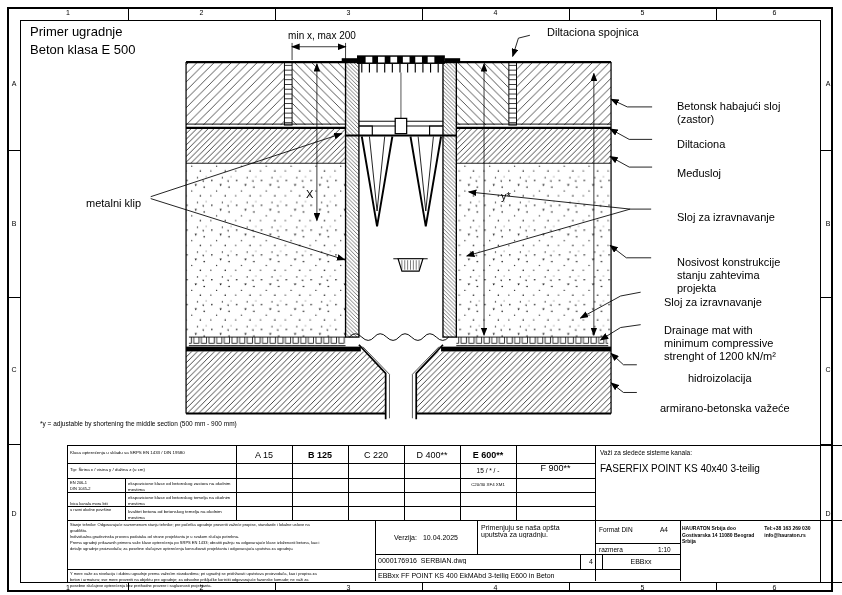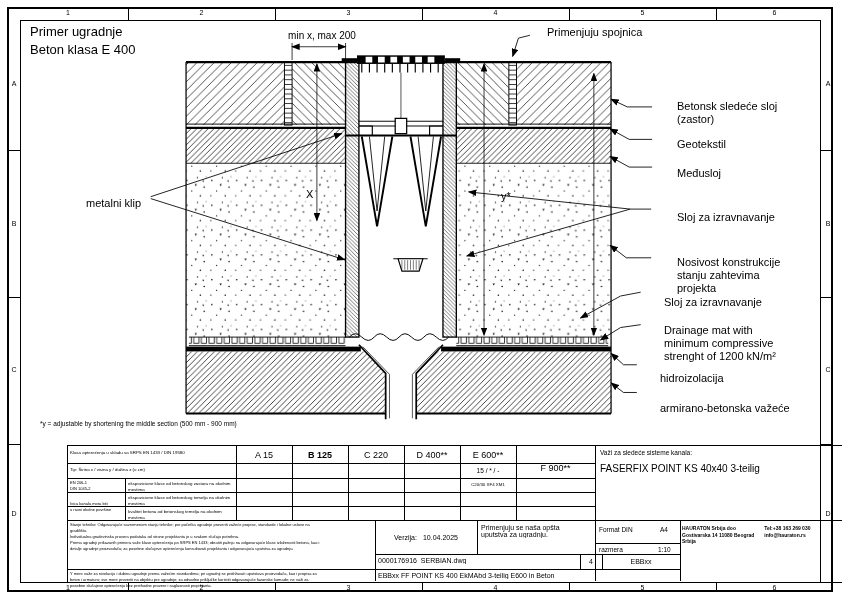--- a/index.html
+++ b/index.html
@@ -223,39 +223,39 @@
     <path d="M661,305 L640,309 L598,332" marker-end="url(#arrE)"></path>
     <path d="M661,339 L640,342 L619,355" marker-end="url(#arrE)"></path>
     <path d="M657,381 L643,381 L630,369" marker-end="url(#arrE)"></path>
     <path d="M657,410 L643,410 L630,400" marker-end="url(#arrE)"></path>
     <path d="M148,205 L348,139" marker-end="url(#arrE)"></path>
     <path d="M148,207 L351,271" marker-end="url(#arrE)"></path>
   </g>
 </svg>
 
 <div class="lbl" style="left:30px;top:23px;font-size:13px;line-height:1.4;">Primer ugradnje
-Beton klasa E 400</div>
+Beton klasa E 500</div>
 <div class="lbl" style="left:272px;top:30px;width:100px;text-align:center;font-size:10px;">min x, max 200</div>
 <div class="lbl" style="left:306px;top:188px;font-size:11px;">X</div>
 <div class="lbl" style="left:501px;top:190px;font-size:11px;">y*</div>
-<div class="lbl" style="left:547px;top:26px;">Primenjuju spojnica</div>
+<div class="lbl" style="left:547px;top:26px;">Diltaciona spojnica</div>
 <div class="lbl" style="left:86px;top:197px;">metalni klip</div>
-<div class="lbl" style="left:677px;top:100px;">Betonsk sledeće sloj
+<div class="lbl" style="left:677px;top:100px;">Betonsk habajući sloj
 (zastor)</div>
-<div class="lbl" style="left:677px;top:138px;">Geotekstil</div>
+<div class="lbl" style="left:677px;top:138px;">Diltaciona</div>
 <div class="lbl" style="left:677px;top:167px;">Međusloj</div>
 <div class="lbl" style="left:677px;top:211px;">Sloj za izravnavanje</div>
 <div class="lbl" style="left:677px;top:256px;">Nosivost konstrukcije
 stanju zahtevima
 projekta</div>
 <div class="lbl" style="left:664px;top:296px;">Sloj za izravnavanje</div>
 <div class="lbl" style="left:664px;top:324px;">Drainage mat with
 minimum compressive
 strenght of 1200 kN/m²</div>
-<div class="lbl" style="left:660px;top:372px;">hidroizolacija</div>
+<div class="lbl" style="left:688px;top:372px;">hidroizolacija</div>
 <div class="lbl" style="left:660px;top:402px;">armirano-betonska važeće</div>
 <div class="lbl" style="left:40px;top:420px;font-size:6.5px;">*y = adjustable by shortening the middle section (500 mm - 900 mm)</div>
 
 <div class="abs tb">
 
   <div class="v" style="left:168px;top:0;height:74px;"></div>
   <div class="v" style="left:57px;top:32px;height:42px;"></div>
   <div class="v" style="left:224px;top:0;height:74px;"></div>
   <div class="v" style="left:280px;top:0;height:74px;"></div>
   <div class="v" style="left:336px;top:0;height:74px;"></div>
@@ -274,21 +274,21 @@
   <div class="h" style="left:0;top:74px;width:791px;"></div>
   <div class="h" style="left:527px;top:97px;width:85px;"></div>
   <div class="h" style="left:307px;top:108px;width:305px;"></div>
   <div class="h" style="left:0;top:123px;width:612px;"></div>
 
   <div class="cell t45" style="left:2px;top:4px;width:164px;">Klasa opterećenja u skladu sa SRPS EN 1433 / DIN 19580</div>
   <div class="cell t9 cen" style="left:168px;top:0;width:56px;height:17px;">A 15</div>
   <div class="cell t9 cen" style="left:224px;top:0;width:56px;height:17px;font-weight:bold;">B 125</div>
   <div class="cell t9 cen" style="left:280px;top:0;width:56px;height:17px;">C 220</div>
   <div class="cell t9 cen" style="left:336px;top:0;width:56px;height:17px;">D 400**</div>
-  <div class="cell t9 cen" style="left:392px;top:0;width:56px;height:17px;">E 600**</div>
+  <div class="cell t9 cen" style="left:392px;top:0;width:56px;height:17px;font-weight:bold;">E 600**</div>
   <div class="cell t9 cen" style="left:448px;top:13px;width:79px;height:17px;">F 900**</div>
 
   <div class="cell t45" style="left:2px;top:21px;width:164px;">Tip: Širina x / visina y / dužina z (u cm)</div>
   <div class="cell t65 cen" style="left:392px;top:17px;width:56px;height:15px;">15 / * / -</div>
 
   <div class="cell t4 pre" style="left:2px;top:34px;width:53px;">EN 206-1
 DIN 1045-2</div>
   <div class="cell t4 pre" style="left:2px;top:55px;width:53px;">Ivica kanala mora biti
 u ravni okolne površine</div>
   <div class="cell t45" style="left:60px;top:35px;width:106px;">ekspozicione klase od betonskog zastora na okolnim mestima</div>

